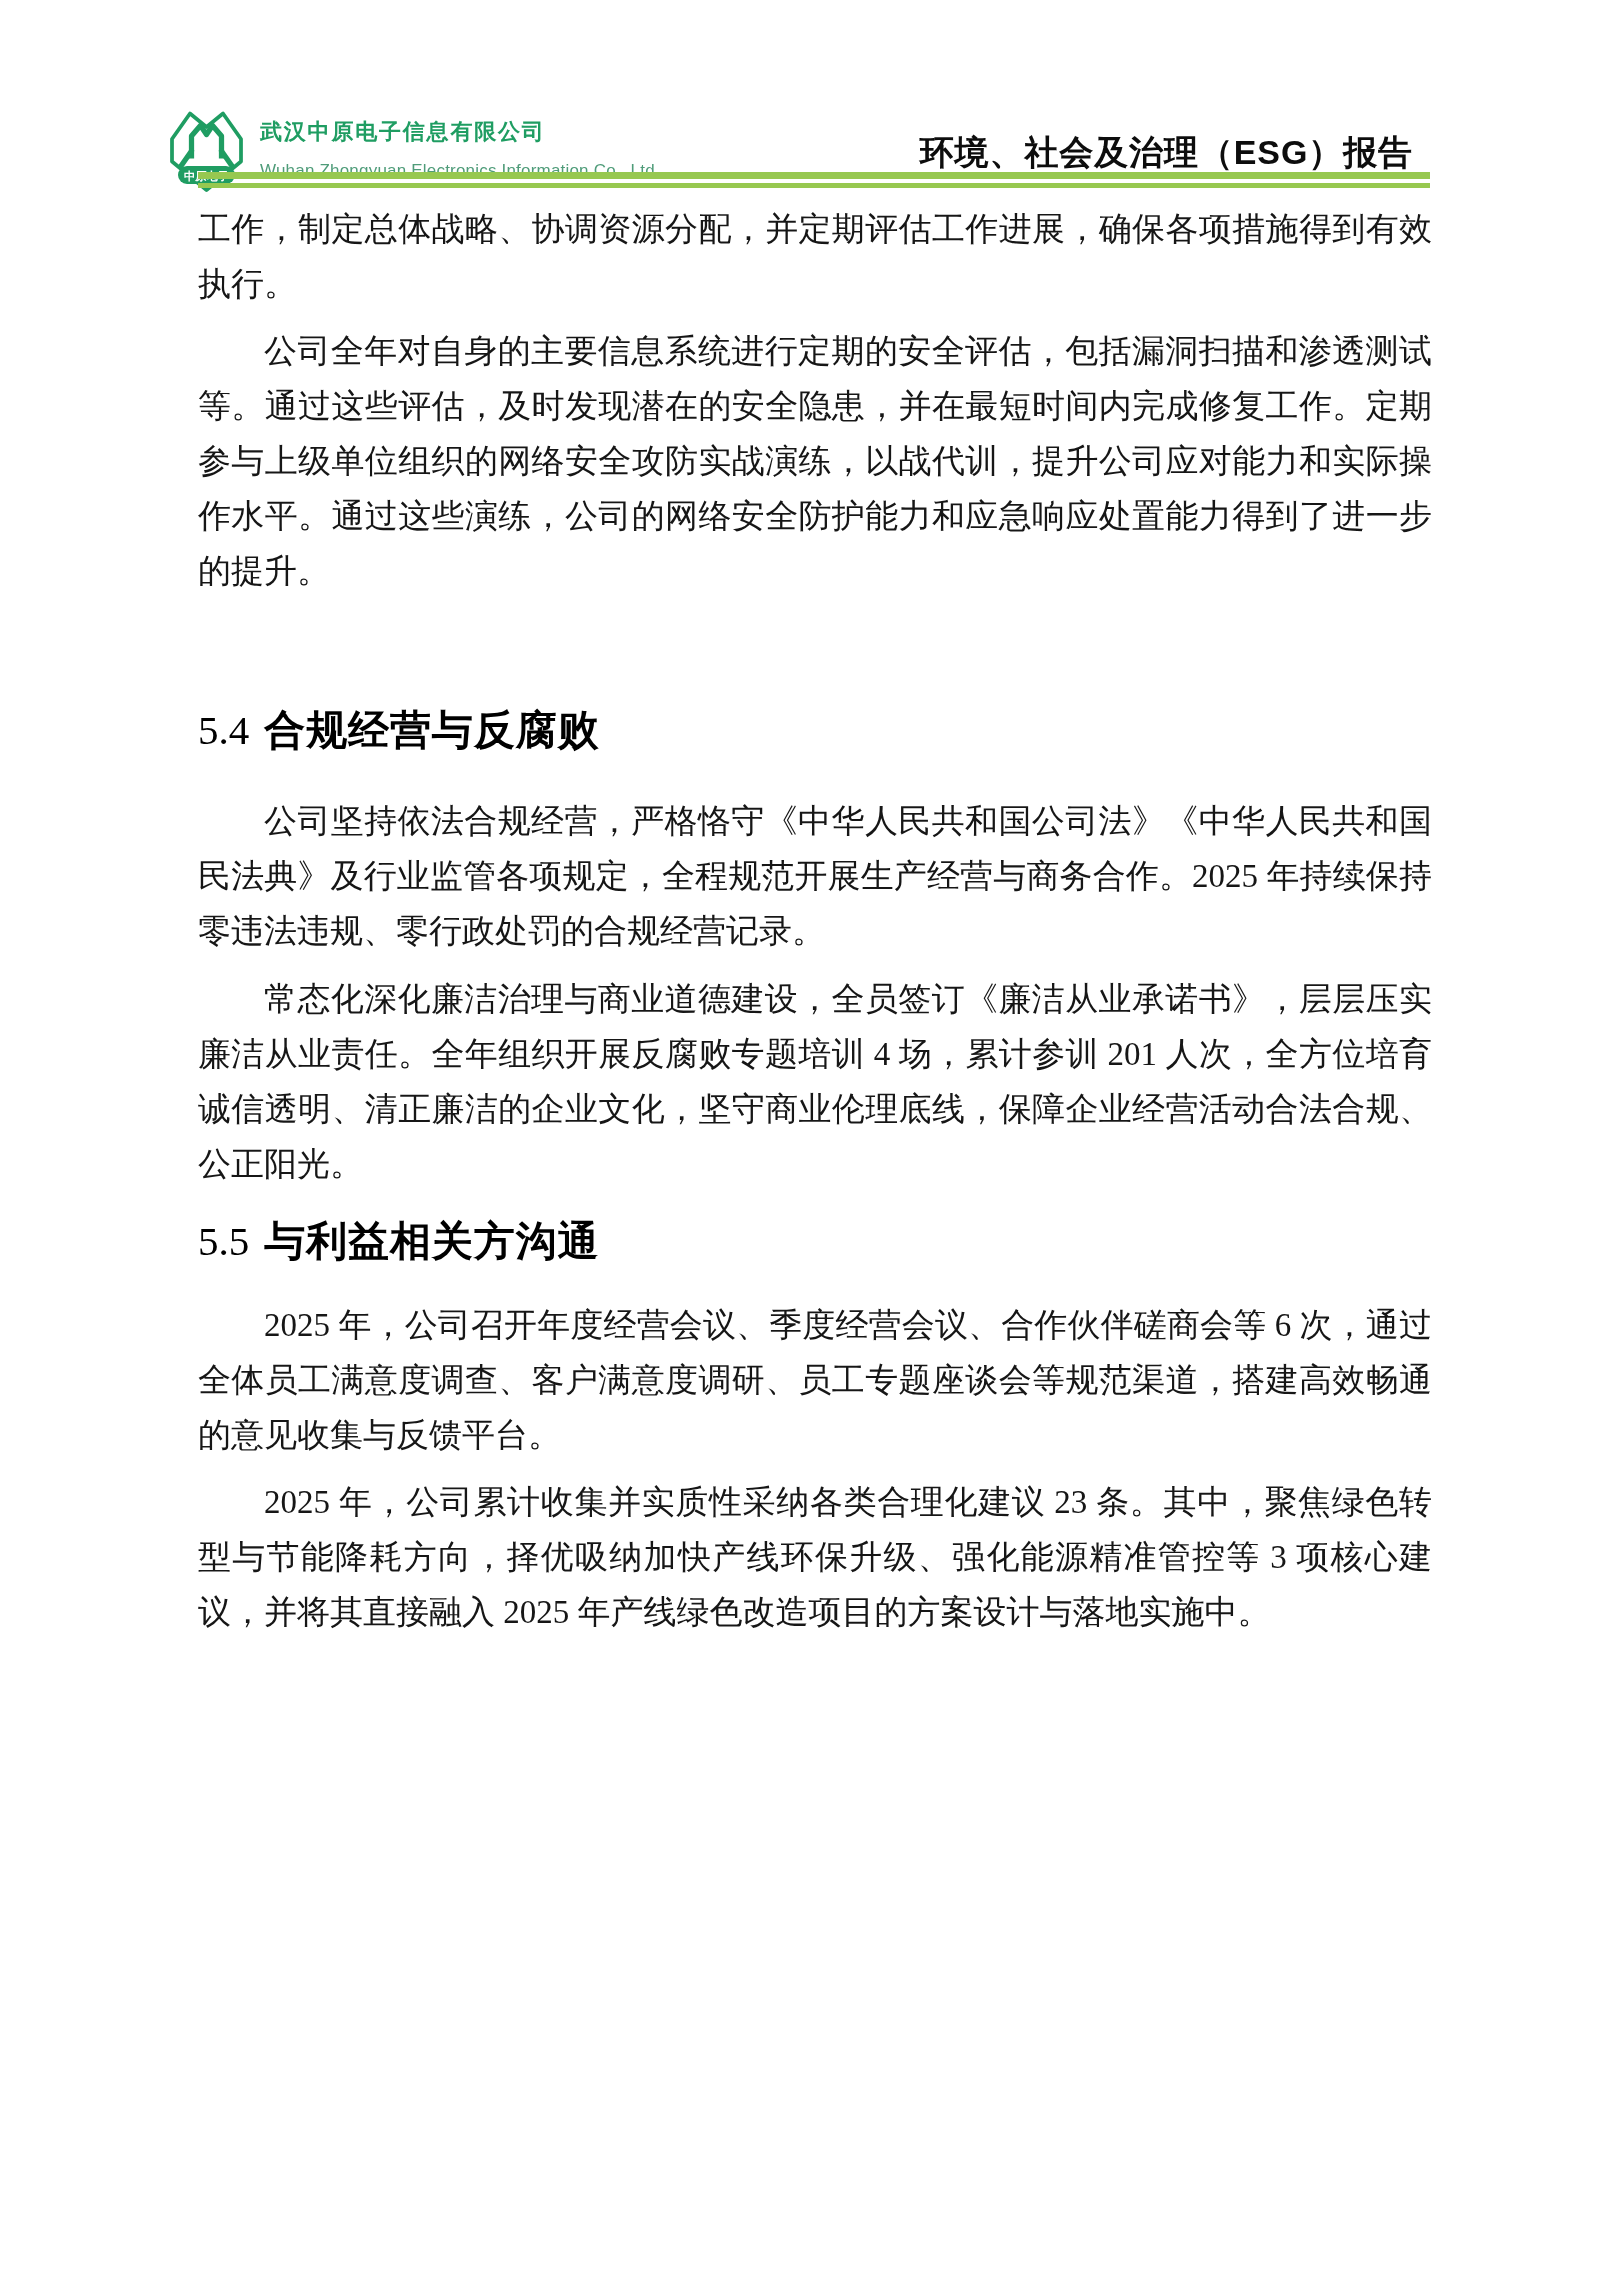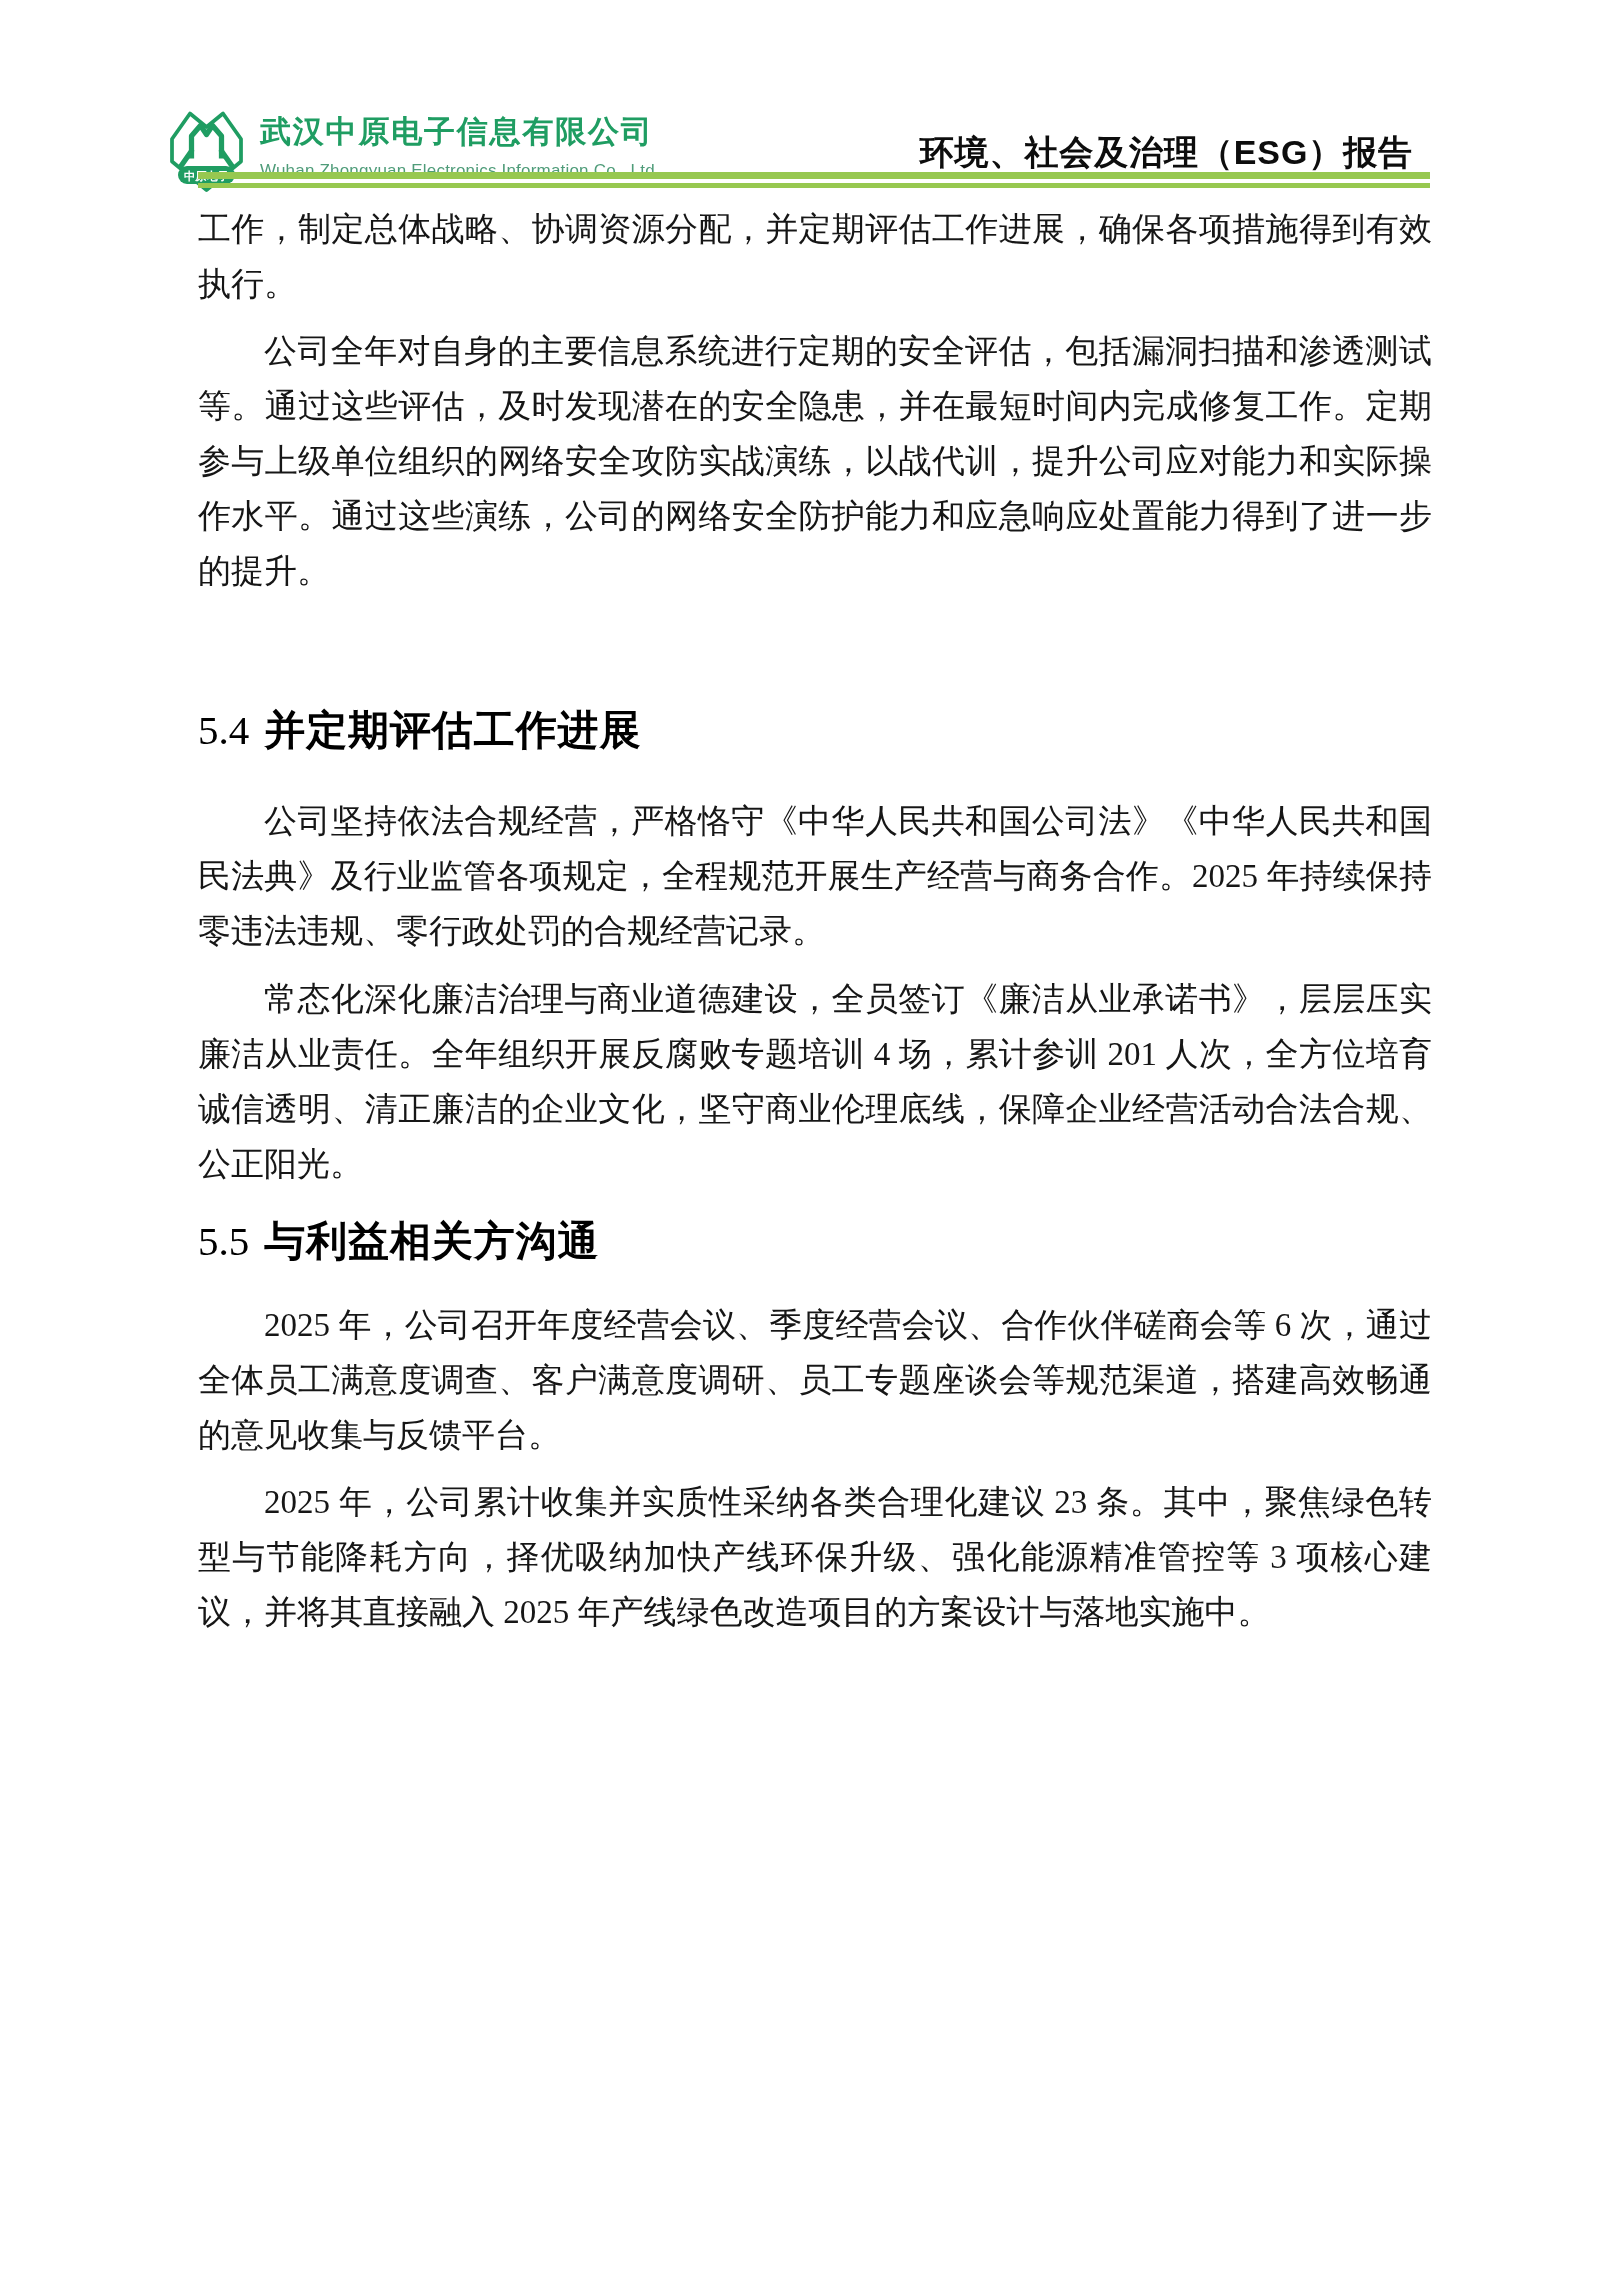--- a/index.html
+++ b/index.html
@@ -15,21 +15,21 @@
 
   
   .header { position: absolute; top: 0; left: 0; width: 1621px; height: 189px; }
 
   .logo { position: absolute; left: 169px; top: 109px; width: 75px; height: 84px; }
 
   .company-block { position: absolute; left: 260px; top: 114px; }
   .company-cn {
     font-family: "Liberation Sans", sans-serif;
     font-weight: 700;
-    font-size: 31px;
+    font-size: 22px;
     letter-spacing: 1.8px;
     color: #1f9d62;
     line-height: 36px;
   }
   .company-en {
     font-family: "Liberation Sans", sans-serif;
     font-size: 17px;
     color: #4f9c79;
     margin-top: 11px;
     letter-spacing: 0.2px;
@@ -116,21 +116,21 @@
   </div>
 
   <div class="content">
 
     <p class="para no-indent">工作，制定总体战略、协调资源分配，并定期评估工作进展，确保各项措施得到有效执行。</p>
 
 
     <p class="para">公司全年对自身的主要信息系统进行定期的安全评估，包括漏洞扫描和渗透测试等。通过这些评估，及时发现潜在的安全隐患，并在最短时间内完成修复工作。定期参与上级单位组织的网络安全攻防实战演练，以战代训，提升公司应对能力和实际操作水平。通过这些演练，公司的网络安全防护能力和应急响应处置能力得到了进一步的提升。</p>
 
     <h2 class="section-heading">
-      <span class="h-num">5.4</span><span class="h-title">并定期评估工作进展</span>
+      <span class="h-num">5.4</span><span class="h-title">合规经营与反腐败</span>
     </h2>
 
     <p class="para">公司坚持依法合规经营，严格恪守《中华人民共和国公司法》《中华人民共和国民法典》及行业监管各项规定，全程规范开展生产经营与商务合作。2025 年持续保持零违法违规、零行政处罚的合规经营记录。</p>
 
     <p class="para">常态化深化廉洁治理与商业道德建设，全员签订《廉洁从业承诺书》，层层压实廉洁从业责任。全年组织开展反腐败专题培训 4 场，累计参训 201 人次，全方位培育诚信透明、清正廉洁的企业文化，坚守商业伦理底线，保障企业经营活动合法合规、公正阳光。</p>
 
     <h2 class="section-heading second">
       <span class="h-num">5.5</span><span class="h-title">与利益相关方沟通</span>
     </h2>
 

